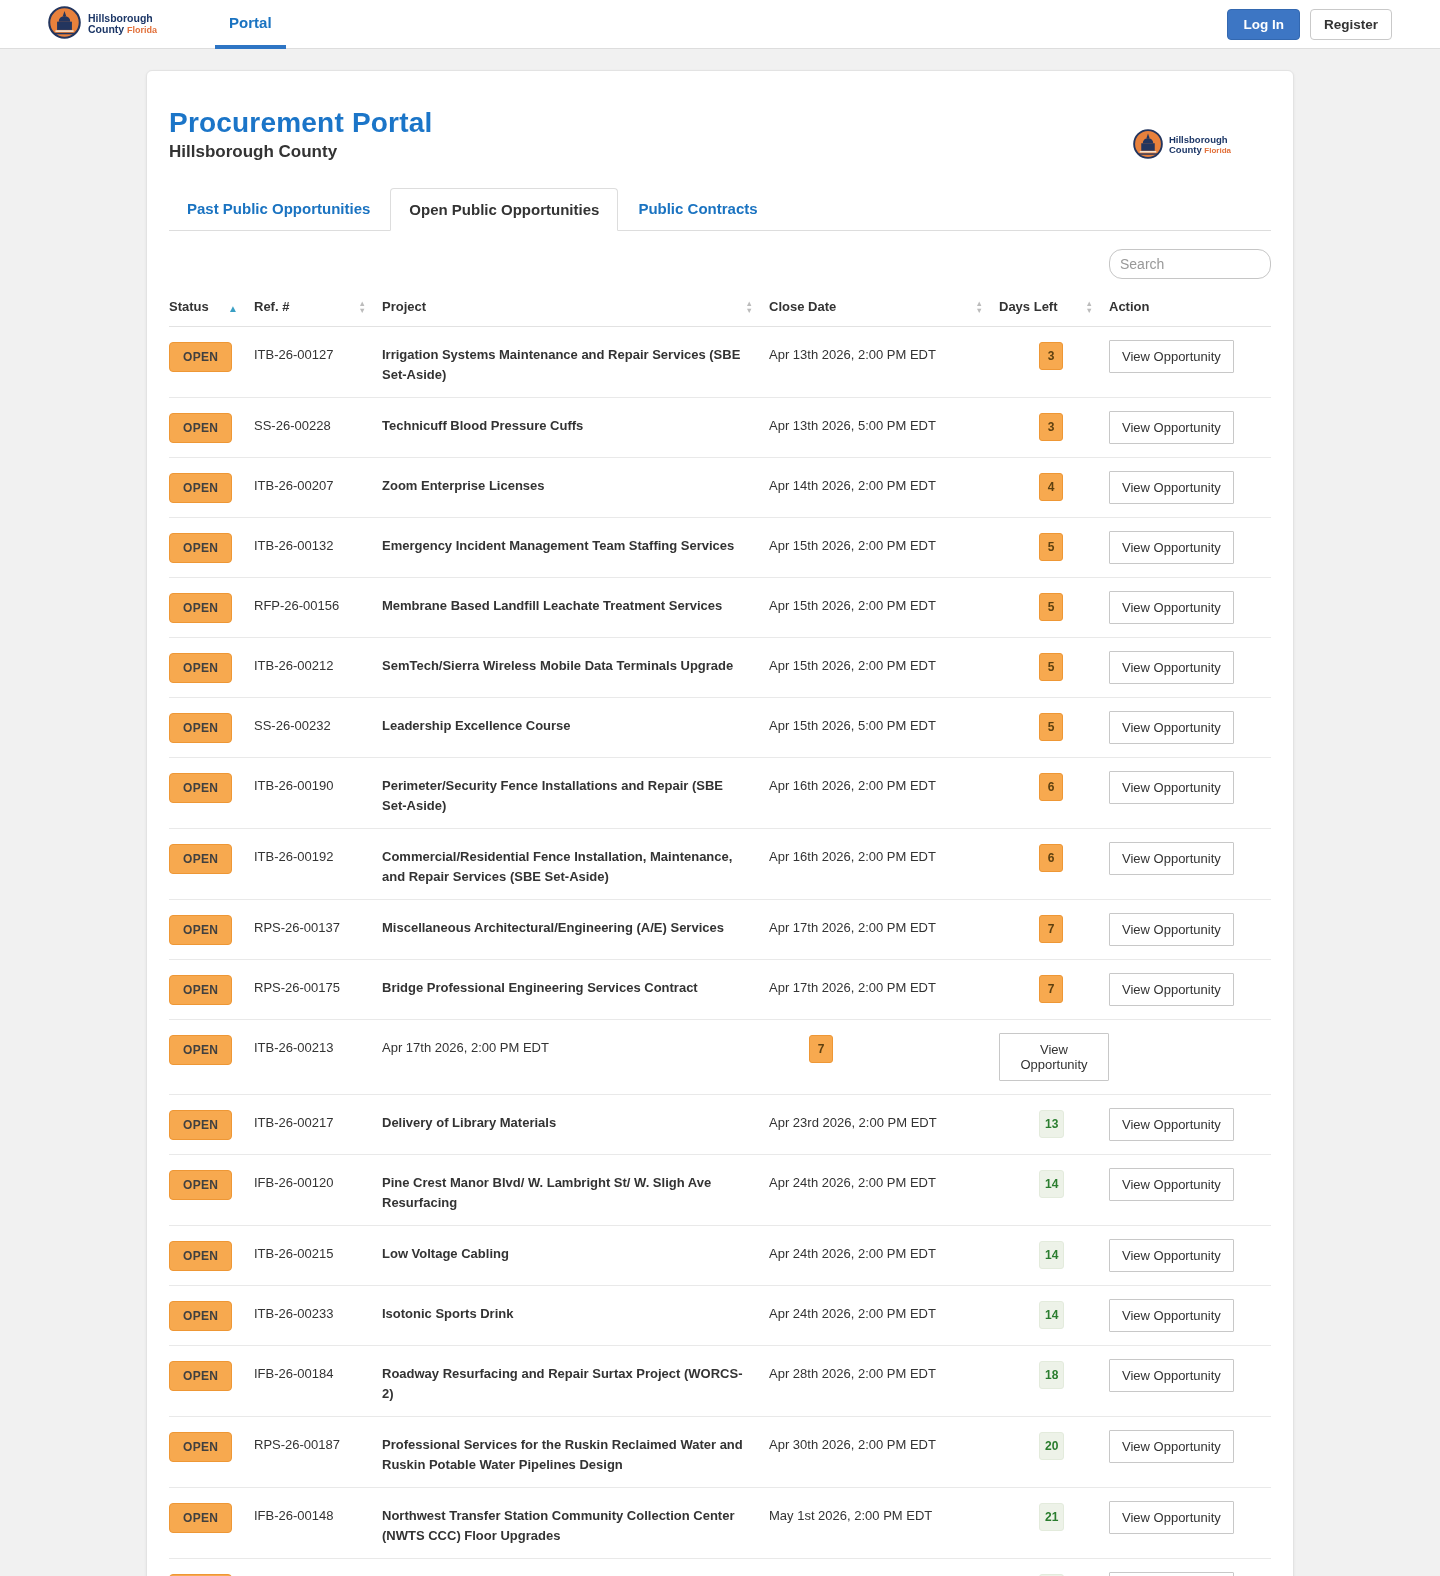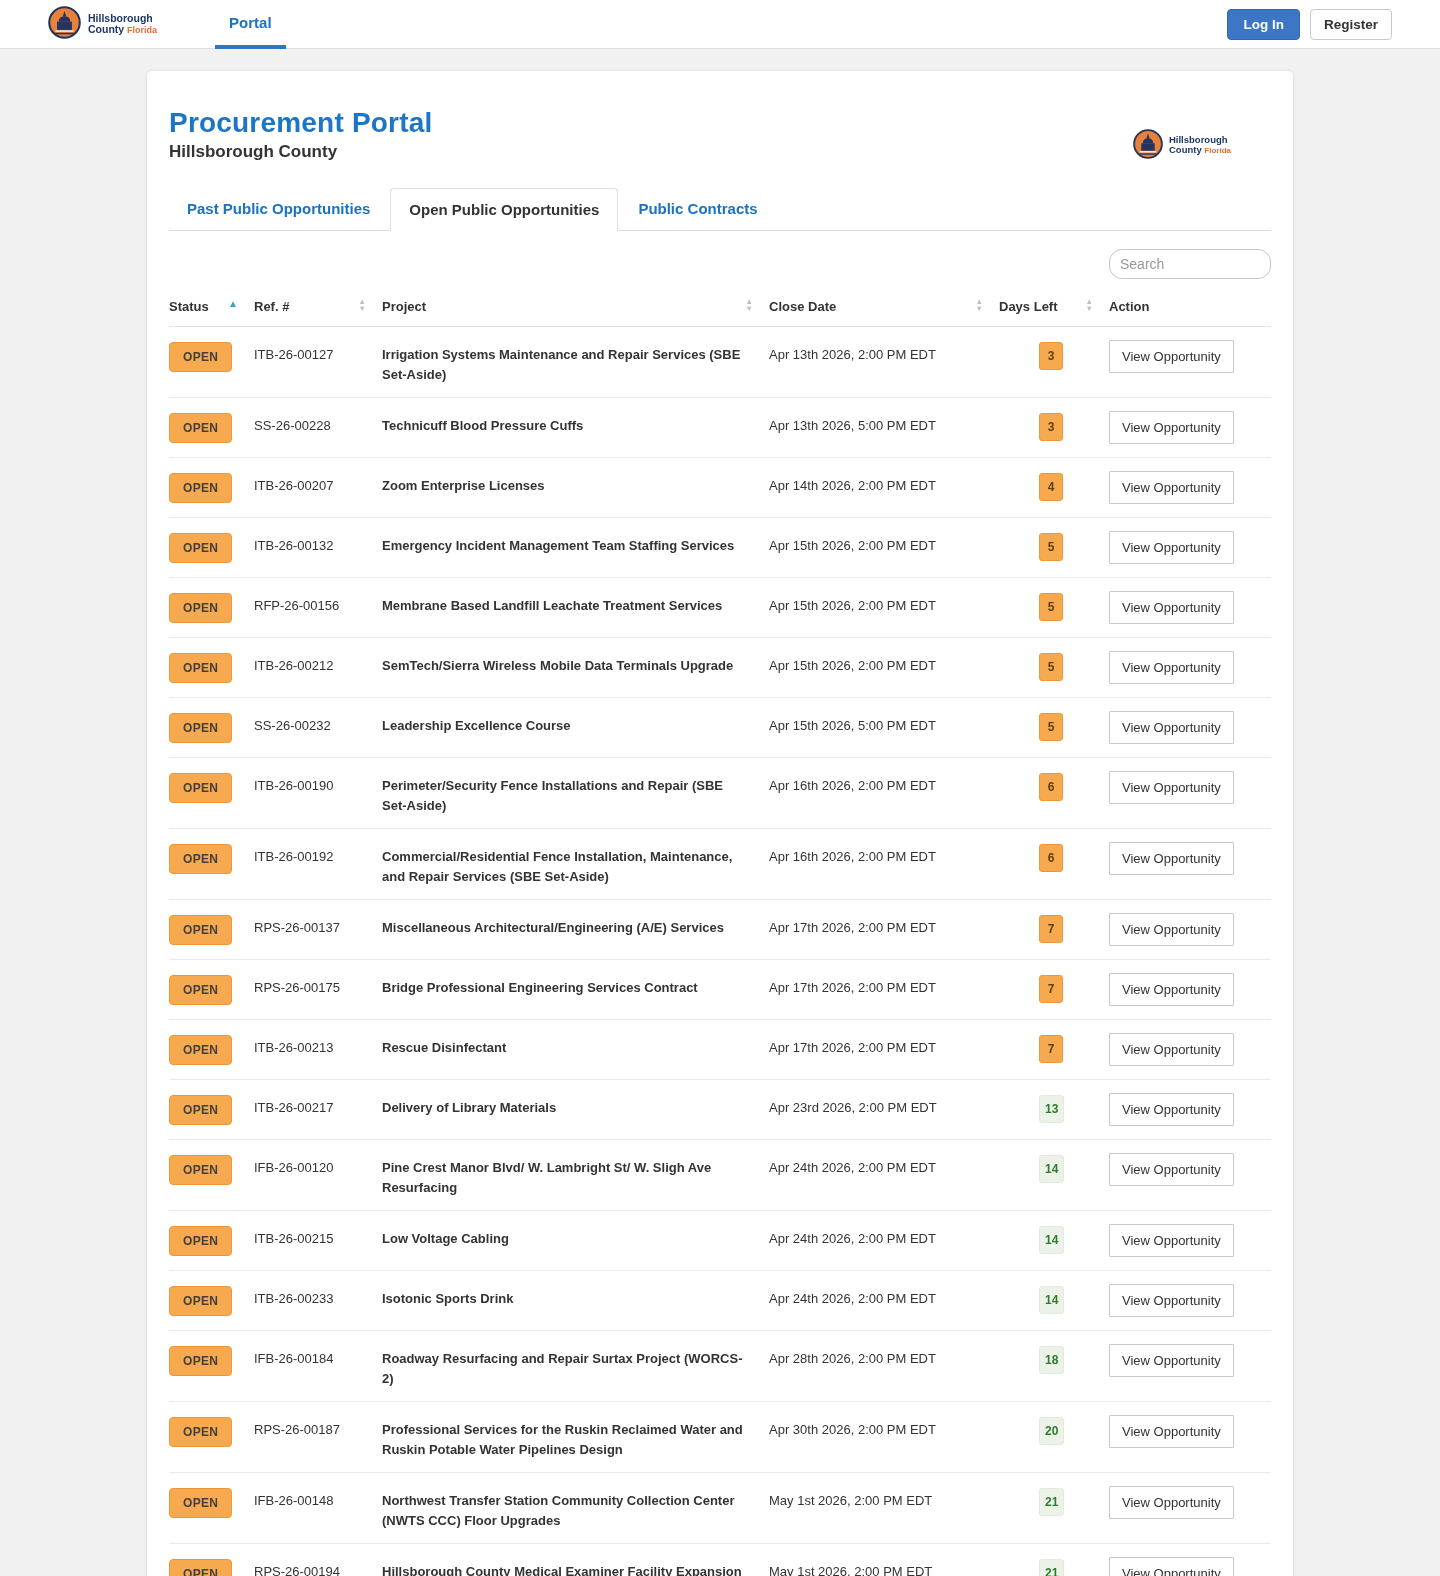--- a/index.html
+++ b/index.html
@@ -75,21 +75,21 @@
 
   
   .grid-row {
     display: grid;
     grid-template-columns: 85px 128px 387px 230px 110px 1fr;
     align-items: flex-start;
   }
   .thead { border-bottom: 1px solid #e2e2e2; padding: 8px 0 12px 0; }
   .th {
     font-weight: bold; font-size: 13px; color: #333;
-    display: flex; justify-content: space-between; align-items: flex-start;
+    display: flex; justify-content: space-between; align-items: flex-end;
     padding-right: 16px; cursor: pointer;
   }
   .th:last-child { cursor: default; }
   .sort-active { color: #3a9fc4; font-size: 10px; line-height: 10px; }
   .sort-both { display: inline-flex; flex-direction: column; color: #bcbcbc; font-size: 7.5px; line-height: 6.5px; }
   .trow { border-bottom: 1px solid #e9e9e9; padding: 13px 0; }
   .cell { font-size: 13px; color: #333; line-height: 1.5; }
   .c-status { padding-top: 2px; }
   .c-ref { padding-top: 5px; }
   .c-project { font-weight: bold; padding: 5px 24px 0 0; }
@@ -310,21 +310,20 @@
     <div class="cell c-ref">RPS-26-00175</div>
     <div class="cell c-project">Bridge Professional Engineering Services Contract</div>
     <div class="cell c-date">Apr 17th 2026, 2:00 PM EDT</div>
     <div class="cell c-days"><span class="badge-days badge-warning">7</span></div>
     <div class="cell c-action"><button class="btn-view">View Opportunity</button></div>
   </div>
 
   <div class="grid-row trow">
     <div class="cell c-status"><span class="badge-open">OPEN</span></div>
     <div class="cell c-ref">ITB-26-00213</div>
-    <div class="cell c-project">Rescue Disinfectant</div>
     <div class="cell c-date">Apr 17th 2026, 2:00 PM EDT</div>
     <div class="cell c-days"><span class="badge-days badge-warning">7</span></div>
     <div class="cell c-action"><button class="btn-view">View Opportunity</button></div>
   </div>
 
   <div class="grid-row trow">
     <div class="cell c-status"><span class="badge-open">OPEN</span></div>
     <div class="cell c-ref">ITB-26-00217</div>
     <div class="cell c-project">Delivery of Library Materials</div>
     <div class="cell c-date">Apr 23rd 2026, 2:00 PM EDT</div>

